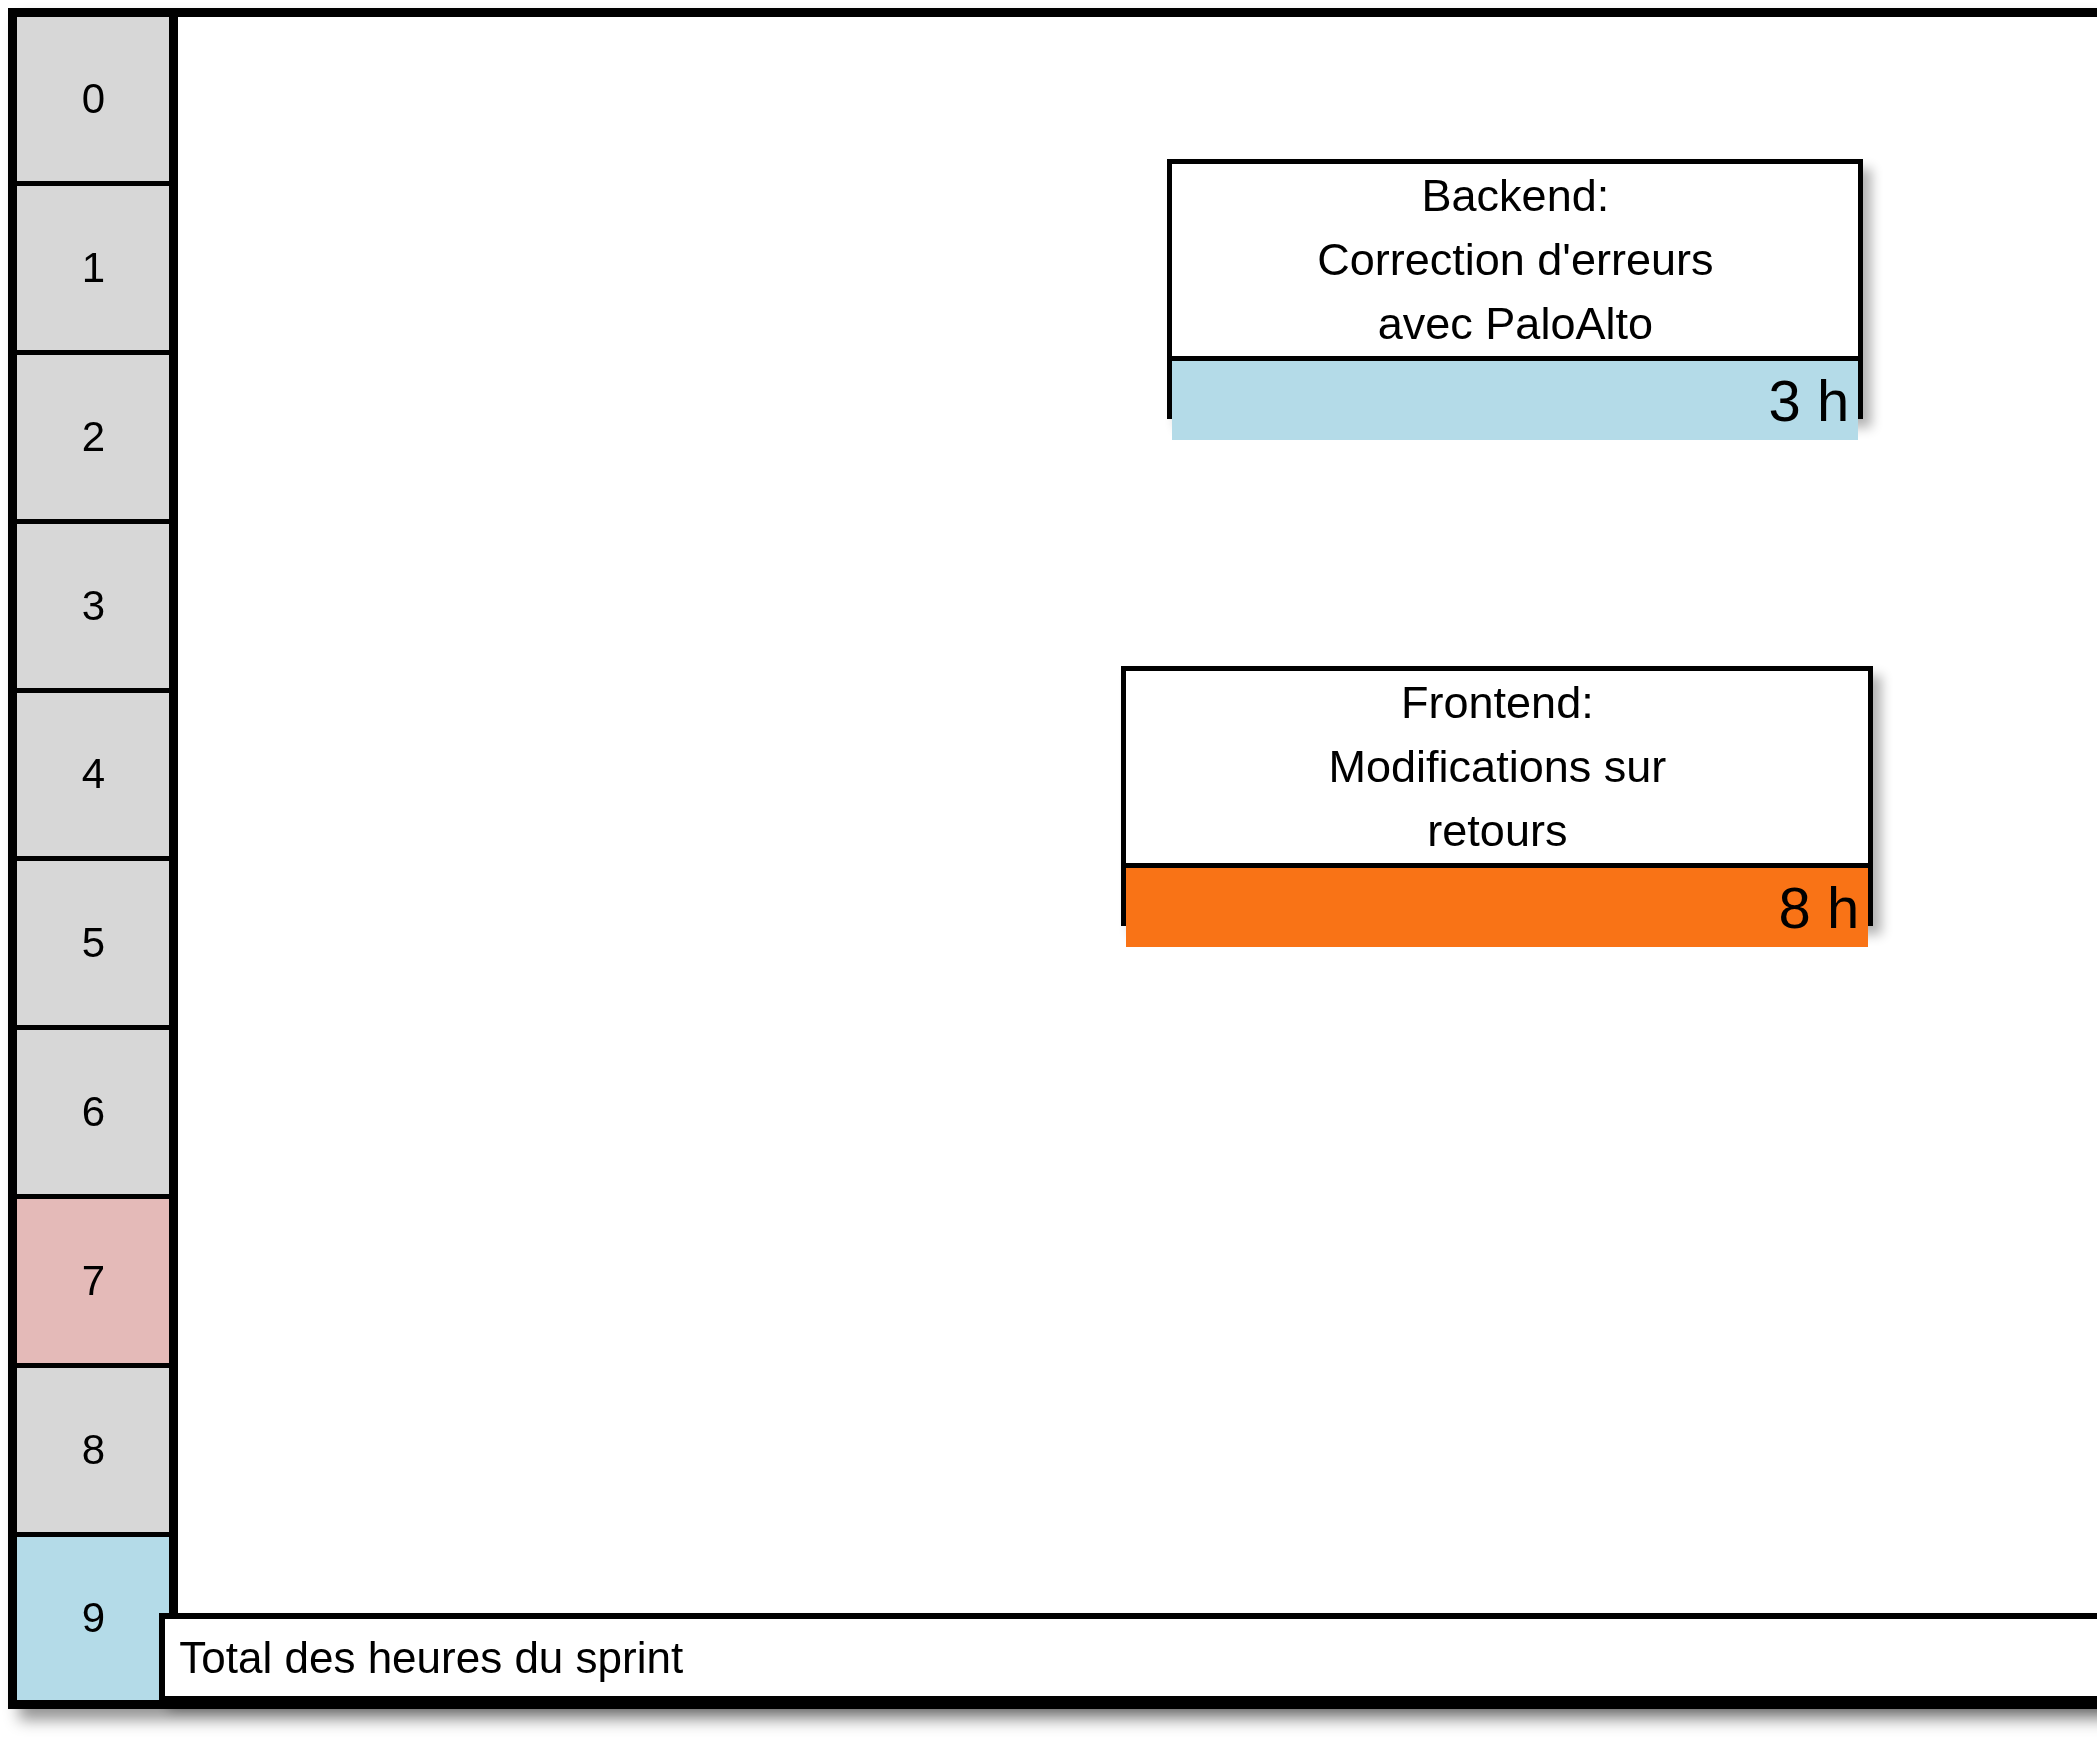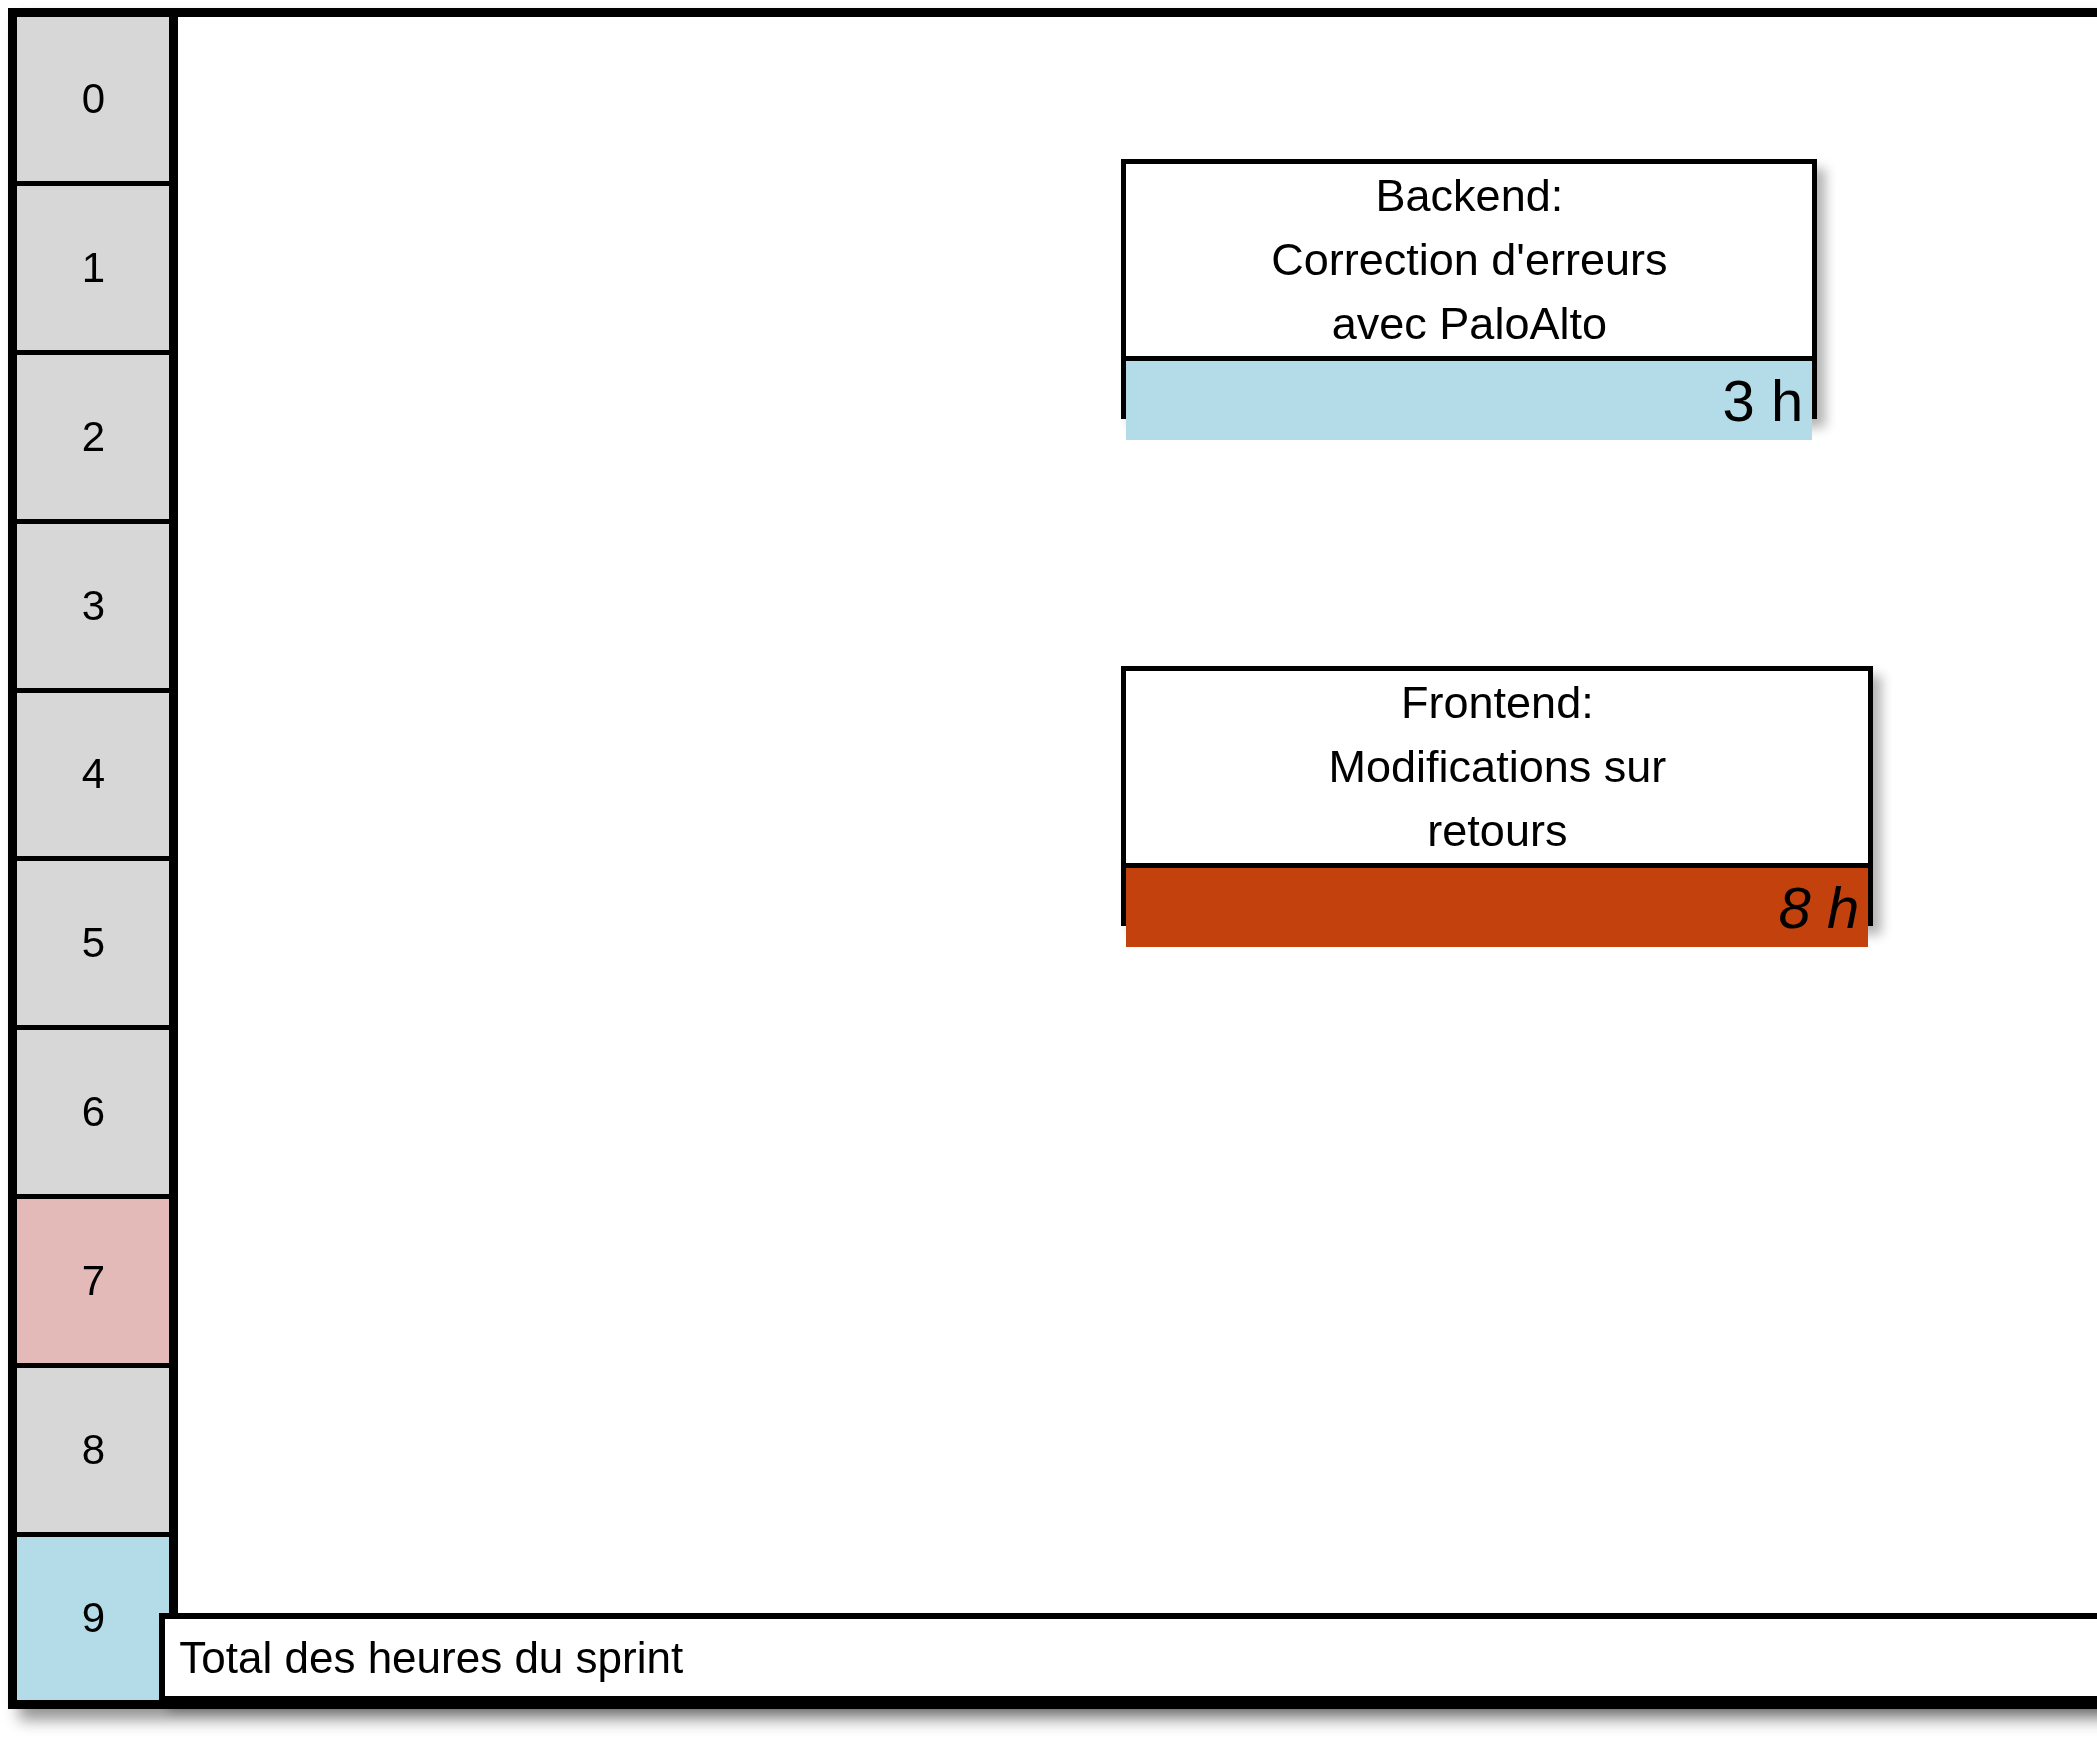--- a/index.html
+++ b/index.html
@@ -94,23 +94,23 @@
     box-sizing: border-box;
     border-top: 5px solid #000000;
     display: flex;
     align-items: center;
     justify-content: flex-end;
     padding-right: 9.2px;
     font-size: 58px;
     color: #000000;
   }
   .task-hours.blue { background: #b4dbe8; }
-  .task-hours.pink { background: #c2410c; font-style: italic; }
+  .task-hours.pink { background: #f97316; }
 
-  #task-card-backend  { left: 943px; top: 142px;  width: 696px; height: 260px; }
+  #task-card-backend  { left: 989px; top: 142px;  width: 696px; height: 260px; }
   #task-card-frontend { left: 943px; top: 649px; width: 752px; height: 260px; }
 
   
   #total-bar {
     position: absolute;
     left: 159px;
     top: 1613px;
     width: 2580px;
     height: 89px;
     box-sizing: border-box;

